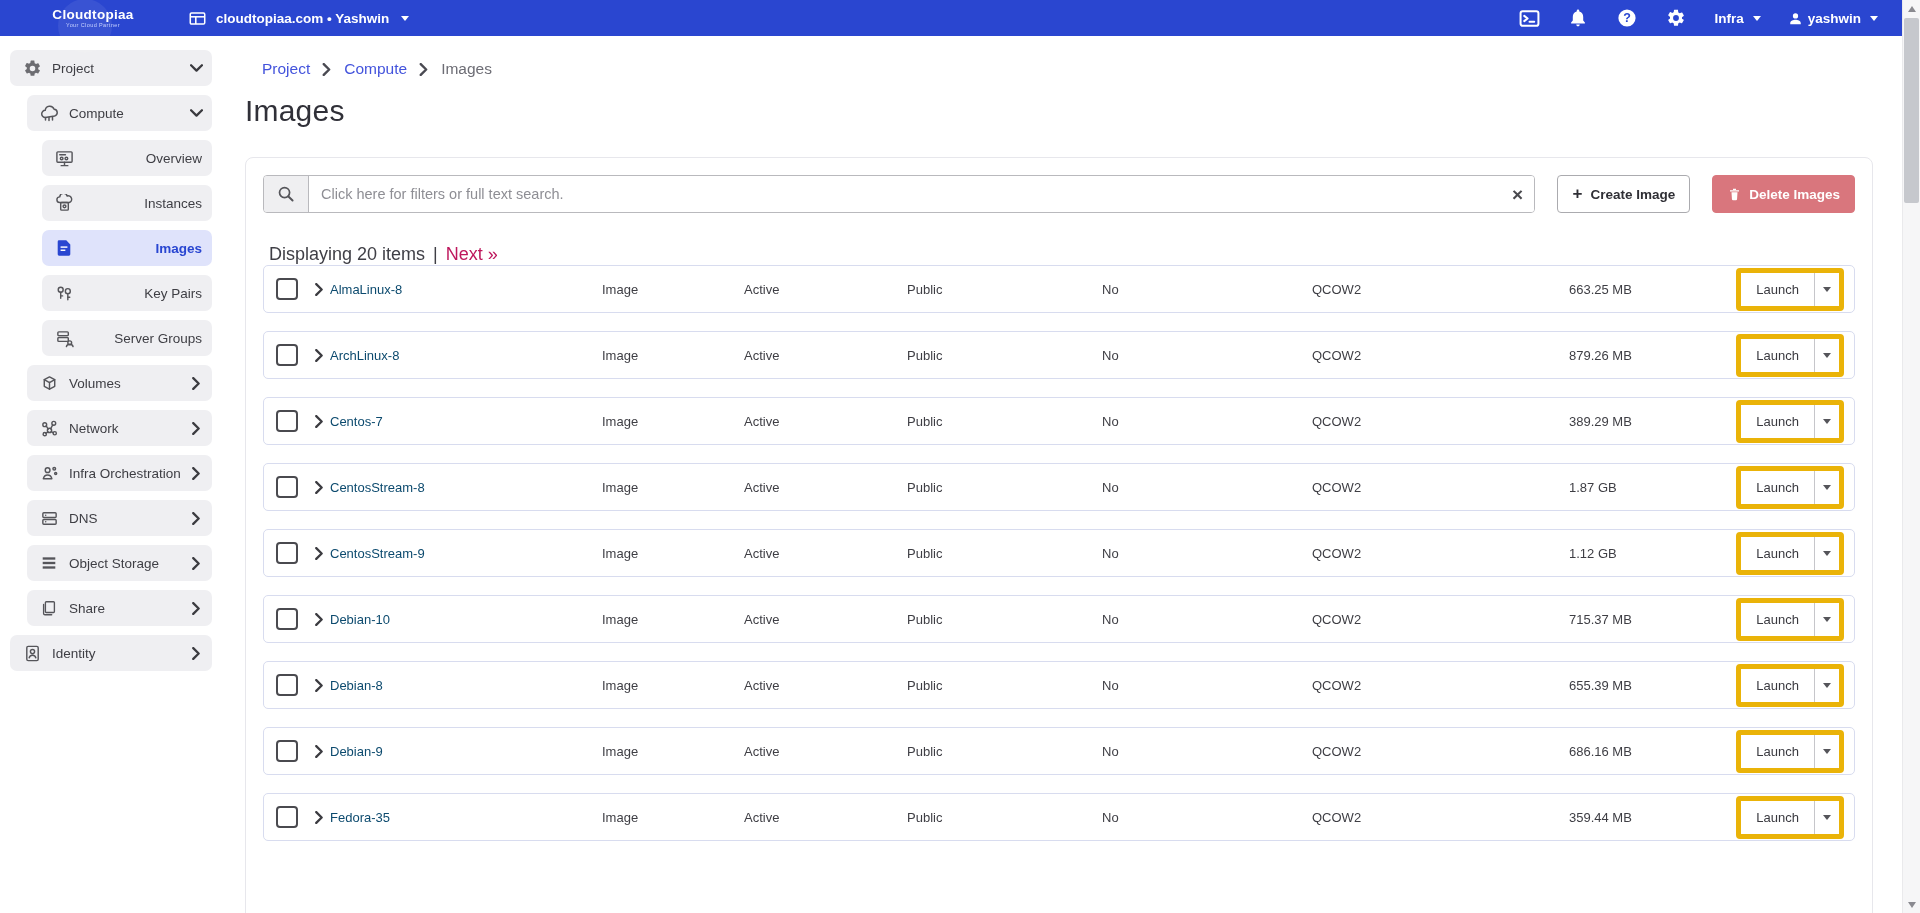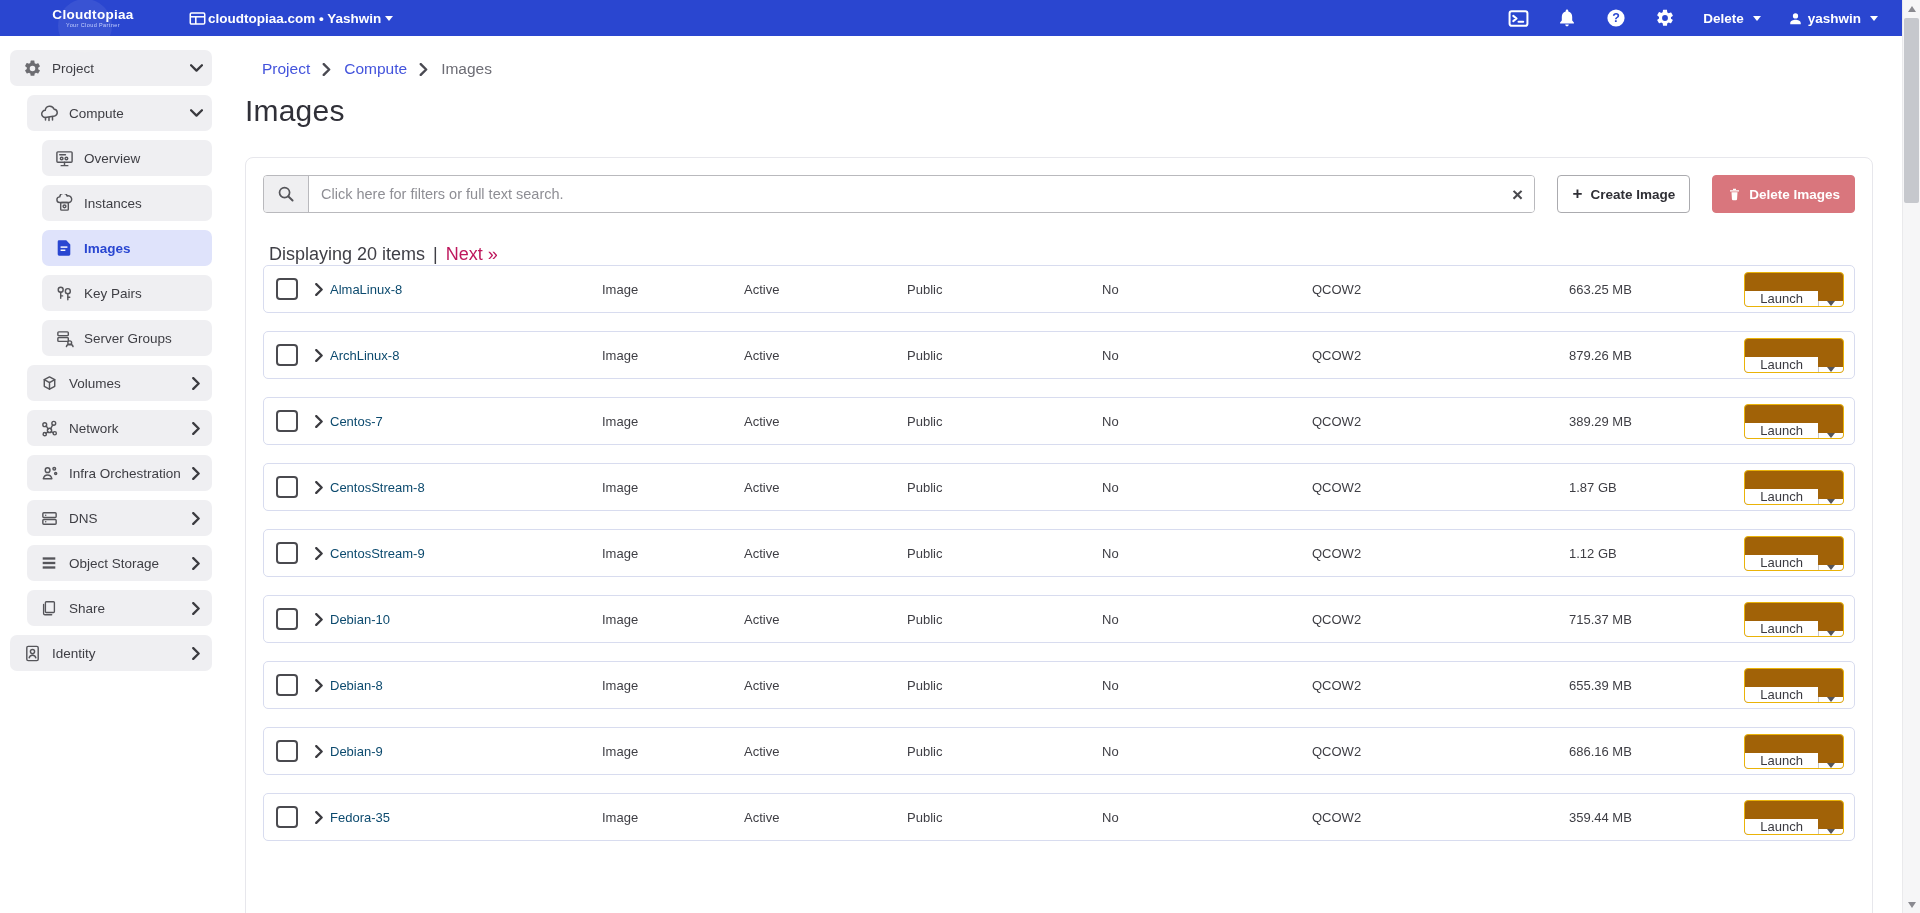--- a/index.html
+++ b/index.html
@@ -12,38 +12,38 @@
   .topbar{
     height:36px;background:#2a46d0;display:flex;align-items:center;
     color:#fff;position:relative;z-index:5;
   }
   .logo-wrap{width:186px;display:flex;justify-content:center;position:relative;}
   .logo-circle{position:absolute;left:58px;top:-9px;width:54px;height:54px;border-radius:50%;
     background:rgba(255,255,255,.07);}
   .logo{display:flex;flex-direction:column;align-items:center;line-height:1;position:relative;}
   .logo .lg-main{font-size:13.5px;font-weight:800;letter-spacing:.3px;}
   .logo .lg-tag{font-size:5.5px;color:#c7d2ff;margin-top:2px;letter-spacing:.4px;}
-  .proj-context{display:flex;align-items:center;gap:0;font-size:13.5px;font-weight:700;cursor:pointer;}
+  .proj-context{display:flex;align-items:center;gap:8px;font-size:13.5px;font-weight:700;cursor:pointer;}
   .caret-down{width:0;height:0;border-left:4.5px solid transparent;border-right:4.5px solid transparent;
     border-top:5.5px solid #fff;display:inline-block;margin-left:4px;}
   .topbar-spacer{flex:1;}
   .top-right{display:flex;align-items:center;gap:27px;margin-right:42px;}
   .top-icon{width:22px;height:22px;display:flex;align-items:center;justify-content:center;cursor:pointer;}
   .top-drop{display:flex;align-items:center;font-size:13.5px;font-weight:700;gap:5px;cursor:pointer;}
   
   .sidebar{
     position:absolute;top:36px;left:0;width:224px;bottom:0;background:#fff;
     padding-top:14px;box-sizing:border-box;
   }
   .side-item{
     height:36px;border-radius:7px;background:#efeff2;display:flex;align-items:center;
     margin:0 12px 9px 10px;padding:0 10px 0 12px;cursor:pointer;font-size:13.5px;color:#3e3e44;
   }
   .side-item.l2{margin-left:27px;}
-  .side-item.l3{margin-left:42px;}
+  .side-item.l3{margin-left:42px;text-align:right;}
   .side-item.active{background:#dfe3fb;color:#2946d1;font-weight:700;}
   .sicon{width:20px;height:20px;display:flex;align-items:center;justify-content:center;flex:none;}
   .slabel{margin-left:10px;flex:1;white-space:nowrap;overflow:hidden;}
   .schev{width:12px;height:12px;display:flex;align-items:center;justify-content:center;flex:none;}
   .schev.down svg{transform:rotate(90deg);}
   
   .main{position:absolute;left:224px;top:36px;right:17px;bottom:0;padding:16px 30px 0 21px;box-sizing:border-box;overflow:hidden;}
   .breadcrumb{display:flex;align-items:center;gap:12px;font-size:15.5px;margin:8px 0 0 17px;}
   .breadcrumb .bc-link{color:#4353dc;cursor:pointer;text-decoration:none;}
   .breadcrumb .bc-current{color:#6d6d75;}
@@ -77,21 +77,21 @@
   .trow{
     height:46px;border:1px solid #d8dcef;border-radius:5px;background:#fff;
     margin-bottom:18px;font-size:13px;color:#3e3e44;
   }
   .cb{width:18px;height:18px;border:2px solid #4a4a4f;border-radius:4px;background:#fff;margin-left:12px;cursor:pointer;}
   .rowchev{display:flex;align-items:center;justify-content:center;cursor:pointer;}
   .name-link{color:#0c4a6e;cursor:pointer;text-decoration:none;}
   .sort-caret{display:inline-block;width:0;height:0;border-left:4px solid transparent;border-right:4px solid transparent;
     border-bottom:5.5px solid #2e2e34;margin-left:7px;margin-bottom:1px;}
   .actions-cell{display:flex;justify-content:flex-end;padding-right:10px;}
-  .launch-btn{display:flex;height:33px;border:1px solid #eab308;border-radius:4px;overflow:hidden;background:#a16207;align-items:flex-end;}
+  .launch-btn{display:flex;height:33px;border:5px solid #eab308;border-radius:4px;overflow:hidden;background:#84cc16;}
   .launch-main{padding:0 15px;display:flex;align-items:center;font-size:13px;color:#3a3a40;cursor:pointer;background:#fff;}
   .launch-caret{width:24px;border-left:1px solid #c6c6ca;display:flex;align-items:center;justify-content:center;cursor:pointer;background:#fff;}
   .caret-sm{width:0;height:0;border-left:4px solid transparent;border-right:4px solid transparent;border-top:5px solid #55555a;}
   
   .vscroll{position:absolute;top:0;right:0;width:17px;bottom:0;background:#f6f6f7;border-left:1px solid #eaeaec;z-index:9;}
   .vs-arrow{position:absolute;left:0;width:17px;height:17px;display:flex;align-items:center;justify-content:center;cursor:pointer;}
   .vs-up{top:0;}
   .vs-down{bottom:0;}
   .tri-up{width:0;height:0;border-left:4px solid transparent;border-right:4px solid transparent;border-bottom:6px solid #8a8a90;}
   .tri-down{width:0;height:0;border-left:4px solid transparent;border-right:4px solid transparent;border-top:6px solid #8a8a90;}
@@ -138,21 +138,21 @@
           <circle cx="10" cy="10" r="8.6" fill="#fff"></circle>
           <text x="10" y="14.3" text-anchor="middle" font-size="12.5" font-weight="bold" fill="#2a46d0" font-family="Liberation Sans, sans-serif">?</text>
         </svg>
     </span>
     <span class="top-icon">
       <svg width="20" height="20" viewBox="0 0 24 24">
           <path fill="#fff" d="M19.14,12.94a7,7 0 0,0 .06-.94 7,7 0 0,0-.06-.94l2.03-1.58a.5.5 0 0,0 .12-.64l-1.92-3.32a.5.5 0 0,0-.61-.22l-2.39.96a7.3,7.3 0 0,0-1.62-.94l-.36-2.54A.5.5 0 0,0 13.9,2h-3.8a.5.5 0 0,0-.5.42l-.36,2.54a7.3,7.3 0 0,0-1.62.94l-2.39-.96a.5.5 0 0,0-.61.22L2.7,8.48a.5.5 0 0,0 .12.64l2.03,1.58a7,7 0 0,0 0,1.88L2.82,14.16a.5.5 0 0,0-.12.64l1.92,3.32c.14.24.42.34.61.22l2.39-.96c.5.38 1.03.7 1.62.94l.36,2.54a.5.5 0 0,0 .5.42h3.8a.5.5 0 0,0 .5-.42l.36-2.54a7.3,7.3 0 0,0 1.62-.94l2.39.96c.24.1.5,0 .61-.22l1.92-3.32a.5.5 0 0,0-.12-.64ZM12,15.5A3.5,3.5 0 1,1 15.5,12 3.5,3.5 0 0,1 12,15.5Z"></path>
         </svg>
     </span>
     <span class="top-drop">
-      <span>Delete</span>
+      <span>Infra</span>
       <span class="caret-down"></span>
     </span>
     <span class="top-drop">
       <svg width="15" height="15" viewBox="0 0 24 24">
           <path fill="#fff" d="M12 12a4.2 4.2 0 1 0-4.2-4.2A4.2 4.2 0 0 0 12 12zm0 2.1c-3.5 0-8.4 1.75-8.4 5.25V21h16.8v-1.65c0-3.5-4.9-5.25-8.4-5.25z"></path>
         </svg>
       <span>yashwin</span>
       <span class="caret-down"></span>
     </span>
   </div>

